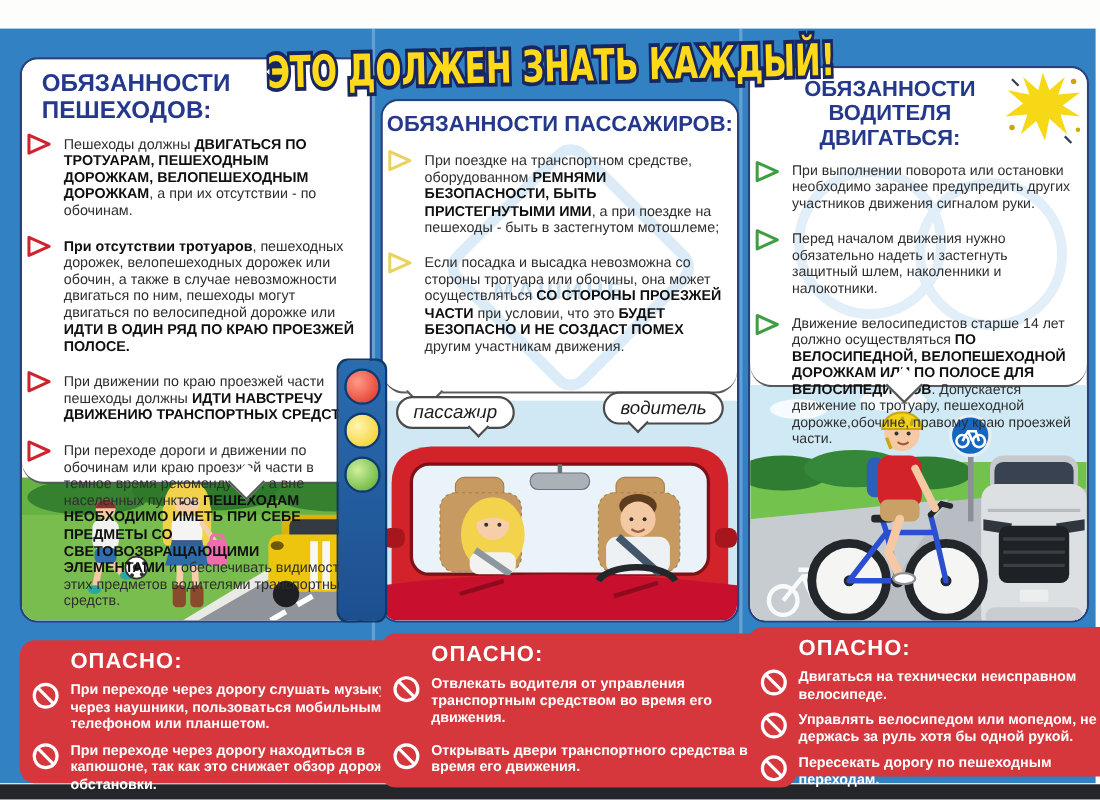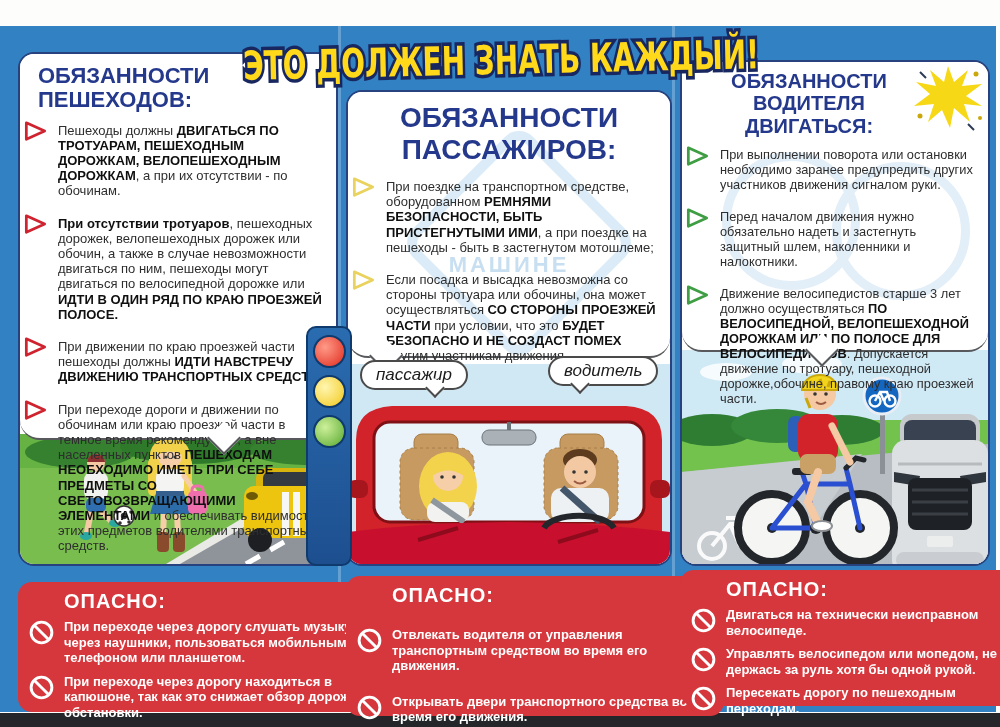--- a/index.html
+++ b/index.html
@@ -24,21 +24,21 @@
   .panel1 .textbox{height:384px;}
   .panel2 .textbox{height:264px;}
   .panel3 .textbox{height:288px;}
   .tail{position:absolute;bottom:-12px;width:22px;height:22px;background:#fff;border-right:2px solid #57595c;border-bottom:2px solid #57595c;transform:rotate(45deg);z-index:3;}
   .panel1 .tail{left:192px;} .panel2 .tail{left:26px;} .panel3 .tail{left:128px;}
 
   .heading{color:var(--heading,#24388c);font-weight:800;position:relative;z-index:2;}
   .panel1 .heading{font-size:22px;line-height:1.08;padding:10px 6px 2px 18px;}
   .panel1 .heading .hl2{display:block;}
   .panel1 .heading .hl1{display:block;}
-  .panel2 .heading{font-size:28px;text-align:center;padding:10px 2px 4px 2px;}
+  .panel2 .heading{font-size:20px;text-align:center;padding:10px 2px 4px 2px;}
   .panel3 .heading{font-size:20px;line-height:1.12;text-align:center;padding:8px 62px 2px 10px;}
   .panel3 .heading span{display:block;}
 
   .bullets{position:relative;z-index:2;padding:5px 8px 0 3px;}
   .bullet{display:flex;align-items:flex-start;margin:0 0 9px 0;}
   .arrow{flex:0 0 25px;margin-right:6px;margin-top:1px;}
   .arrow svg{width:25px;height:22px;display:block;}
   .arrow polygon{fill:#fff;stroke-width:3;stroke-linejoin:round;}
   .panel1 .arrow polygon{stroke:var(--arrow-pedestrians,#cf2430);}
   .panel2 .arrow polygon{stroke:var(--arrow-passengers,#e9d35e);}
@@ -69,21 +69,21 @@
   .danger{position:absolute;background:var(--danger-bg,#d5373c);border-radius:14px;padding:6px 10px 2px 46px;z-index:2;}
   .danger1{left:18px;top:556px;width:316px;height:122px;}
   .danger2{left:346px;top:550px;width:322px;height:132px;}
   .danger3{left:680px;top:544px;width:306px;height:128px;}
   .danger h3{color:#fff;font-size:20px;font-weight:800;margin:2px 0 6px 0;letter-spacing:1px;}
   .d-item{display:flex;align-items:flex-start;margin:0 0 8px -36px;}
   .no-sign{flex:0 0 27px;margin-right:9px;margin-top:0;}
   .no-sign svg{width:27px;height:27px;display:block;}
   .no-sign circle,.no-sign line{stroke:#fff;stroke-width:2.8;fill:none;}
   .d-item p{margin:0;color:#fff;font-weight:700;font-size:13px;line-height:1.2;}
-  .danger2 .d-item{margin-bottom:14px;margin-top:20px;}
+  .danger2 .d-item{margin-bottom:14px;}
 
   
   .tl{position:absolute;left:306px;top:300px;width:42px;height:236px;background:linear-gradient(#2a6cb0,#1d4f8f);border:2px solid #0f3a6e;border-radius:10px;z-index:5;}
   .tl .light{width:29px;height:29px;border-radius:50%;margin:7px auto 0;border:2px solid #0f3a6e;}
   .l-red{background:radial-gradient(circle at 35% 35%,#ff9a88,#e02b1d);}
   .l-yellow{background:radial-gradient(circle at 35% 35%,#fff6b0,#f2c81c);}
   .l-green{background:radial-gradient(circle at 35% 35%,#cdf09a,#57a82f);}
 
   .splash{position:absolute;right:2px;top:0;width:76px;height:70px;z-index:3;}
 </style>
@@ -373,21 +373,21 @@
                 </svg>
               </span>
               <p><span>Перед началом движения нужно обязательно надеть и застегнуть защитный шлем, наколенники и налокотники.</span></p>
             </div>
             <div class="bullet">
               <span class="arrow">
                 <svg viewBox="0 0 26 24">
                   <polygon points="3,3 23,12 3,21"></polygon>
                 </svg>
               </span>
-              <p><span>Движение велосипедистов старше 3 лет должно осуществляться </span><b>ПО ВЕЛОСИПЕДНОЙ, ВЕЛОПЕШЕХОДНОЙ ДОРОЖКАМ ИЛИ ПО ПОЛОСЕ ДЛЯ ВЕЛОСИПЕДИСТОВ</b><span>. Допускается движение по тротуару, пешеходной дорожке,обочине, правому краю проезжей части.</span></p>
+              <p><span>Движение велосипедистов старше 14 лет должно осуществляться </span><b>ПО ВЕЛОСИПЕДНОЙ, ВЕЛОПЕШЕХОДНОЙ ДОРОЖКАМ ИЛИ ПО ПОЛОСЕ ДЛЯ ВЕЛОСИПЕДИСТОВ</b><span>. Допускается движение по тротуару, пешеходной дорожке,обочине, правому краю проезжей части.</span></p>
             </div>
           </div>
         <div class="tail"></div>
       </div>
     </div>
 
     <div class="tl">
       <div class="light l-red"></div>
       <div class="light l-yellow"></div>
       <div class="light l-green"></div>

